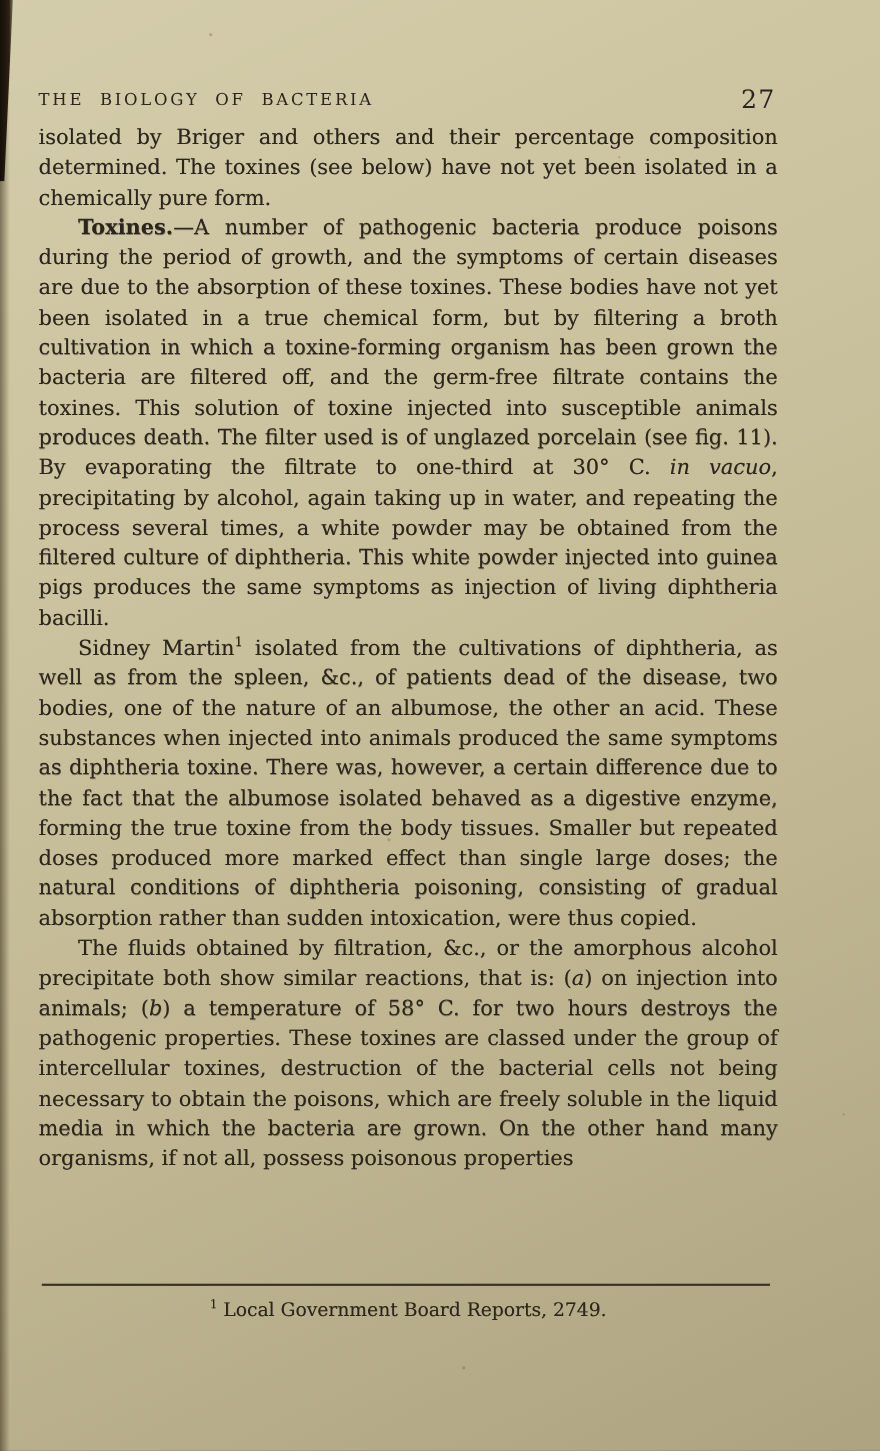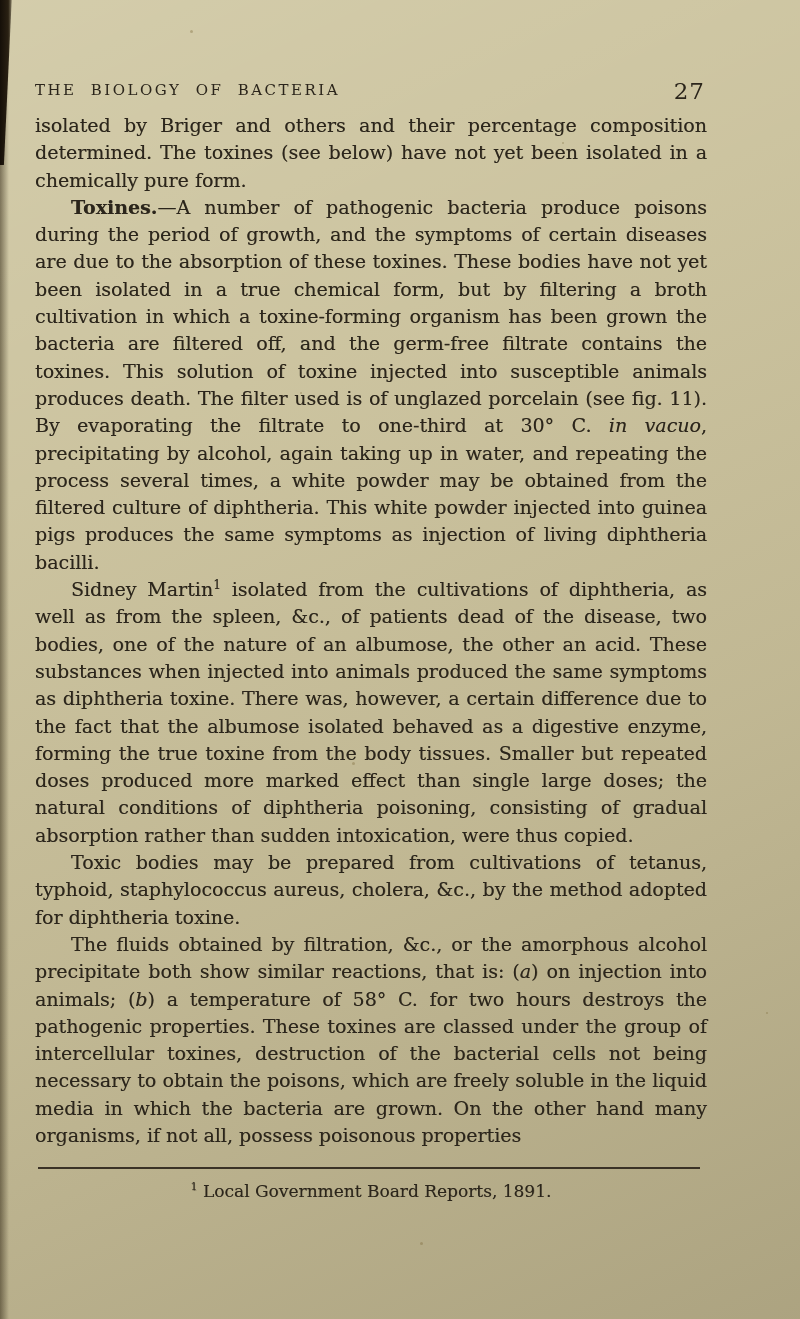--- a/index.html
+++ b/index.html
@@ -127,21 +127,20 @@
   <div class="running-header">
     <span class="header-title">THE BIOLOGY OF BACTERIA</span>
     <span class="page-num">27</span>
   </div>
 
   <div class="body-text">
 
   <p class=""><span>isolated by Briger and others and their percentage composition determined. The toxines (see below) have not yet been isolated in a chemically pure form.</span></p>
       <p class="indent"><span style="font-weight: bold;">Toxines.</span><span>—A number of pathogenic bacteria produce poisons during the period of growth, and the symptoms of certain diseases are due to the absorption of these toxines. These bodies have not yet been isolated in a true chemical form, but by filtering a broth cultivation in which a toxine-forming organism has been grown the bacteria are filtered off, and the germ-free filtrate contains the toxines. This solution of toxine injected into susceptible animals produces death. The filter used is of unglazed porcelain (see fig. 11). By evaporating the filtrate to one-third at 30° C. </span><span style="font-style: italic;">in vacuo</span><span>, precipitating by alcohol, again taking up in water, and repeating the process several times, a white powder may be obtained from the filtered culture of diphtheria. This white powder injected into guinea pigs produces the same symptoms as injection of living diphtheria bacilli.</span></p>
       <p class="indent"><span>Sidney Martin</span><sup>1</sup><span> isolated from the cultivations of diphtheria, as well as from the spleen, &amp;c., of patients dead of the disease, two bodies, one of the nature of an albumose, the other an acid. These substances when injected into animals produced the same symptoms as diphtheria toxine. There was, however, a certain difference due to the fact that the albumose isolated behaved as a digestive enzyme, forming the true toxine from the body tissues. Smaller but repeated doses produced more marked effect than single large doses; the natural conditions of diphtheria poisoning, consisting of gradual absorption rather than sudden intoxication, were thus copied.</span></p>
-      <p class="indent"><span>Toxic bodies may be prepared from cultivations of tetanus, typhoid, staphylococcus aureus, cholera, &amp;c., by the method adopted for diphtheria toxine.</span></p>
       <p class="indent"><span>The fluids obtained by filtration, &amp;c., or the amorphous alcohol precipitate both show similar reactions, that is: (</span><span style="font-style: italic;">a</span><span>) on injection into animals; (</span><span style="font-style: italic;">b</span><span>) a temperature of 58° C. for two hours destroys the pathogenic properties. These toxines are classed under the group of intercellular toxines, destruction of the bacterial cells not being necessary to obtain the poisons, which are freely soluble in the liquid media in which the bacteria are grown. On the other hand many organisms, if not all, possess poisonous properties</span></p>
     </div>
 
   <div class="footnote-rule"></div>
 
-  <div class="footnote"><sup>1</sup> <span>Local Government Board Reports, 1891.</span></div>
+  <div class="footnote"><sup>1</sup> <span>Local Government Board Reports, 2749.</span></div>
 
 </div>
 
 </body></html>

